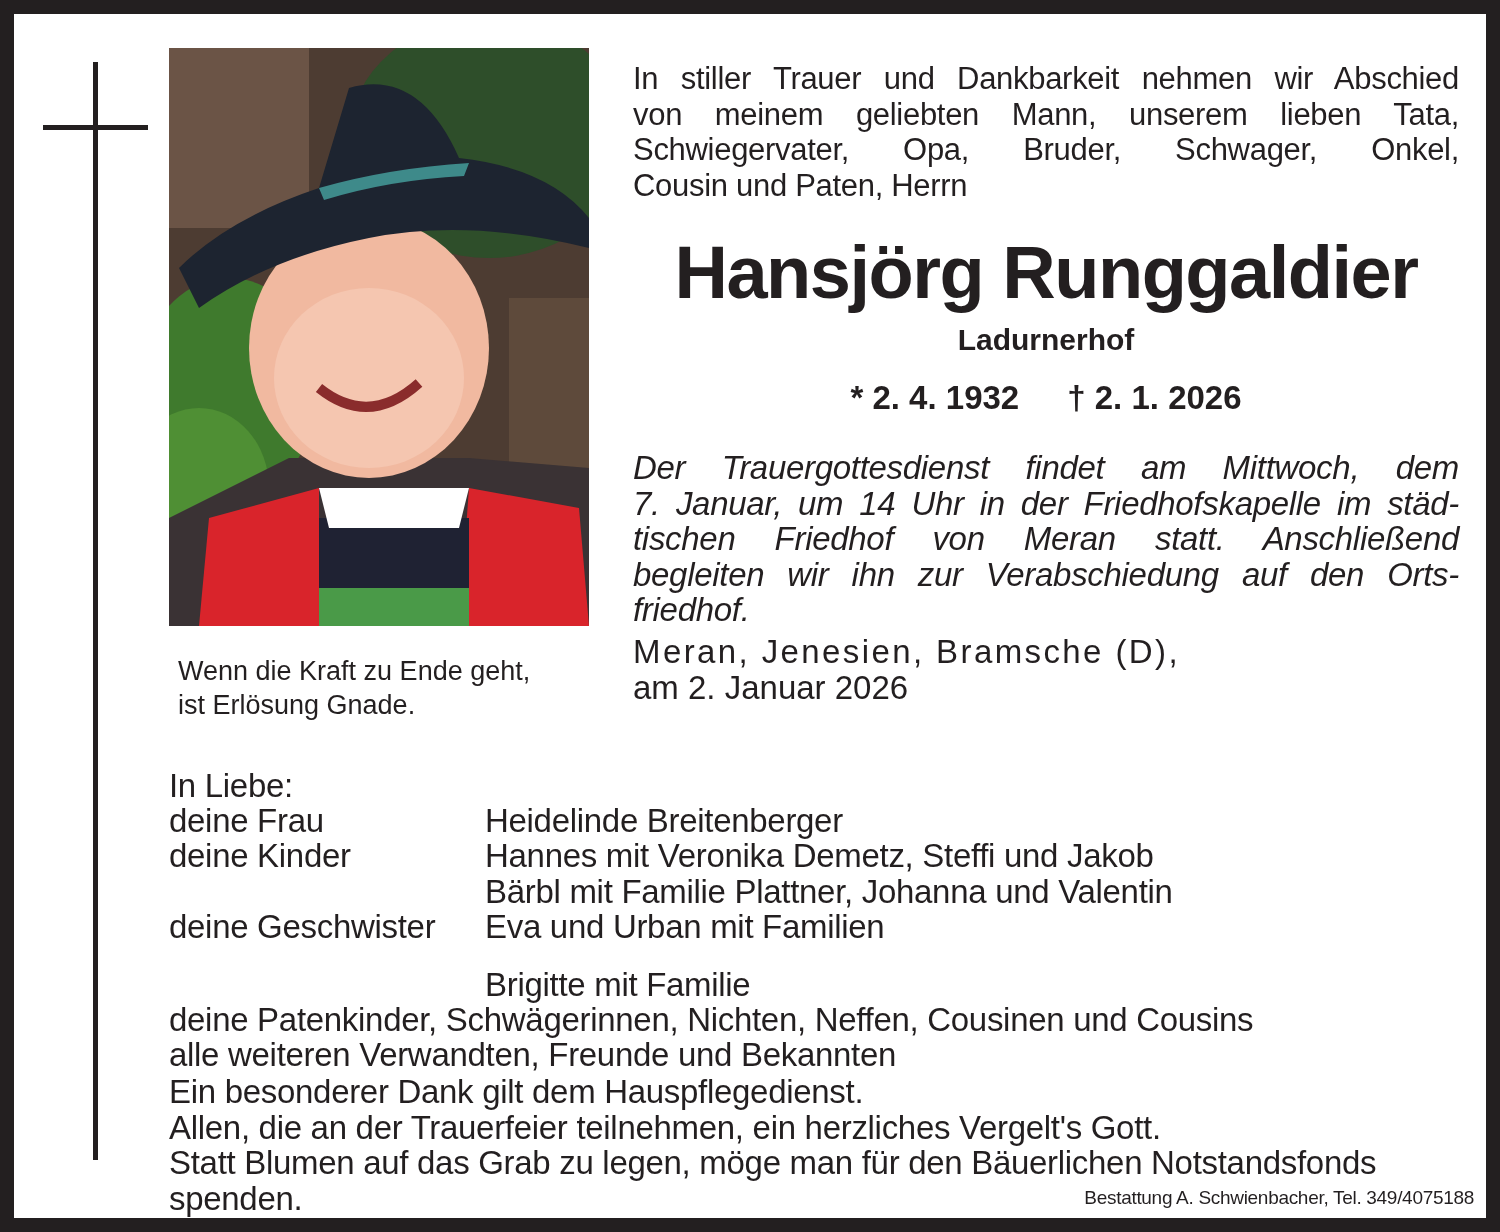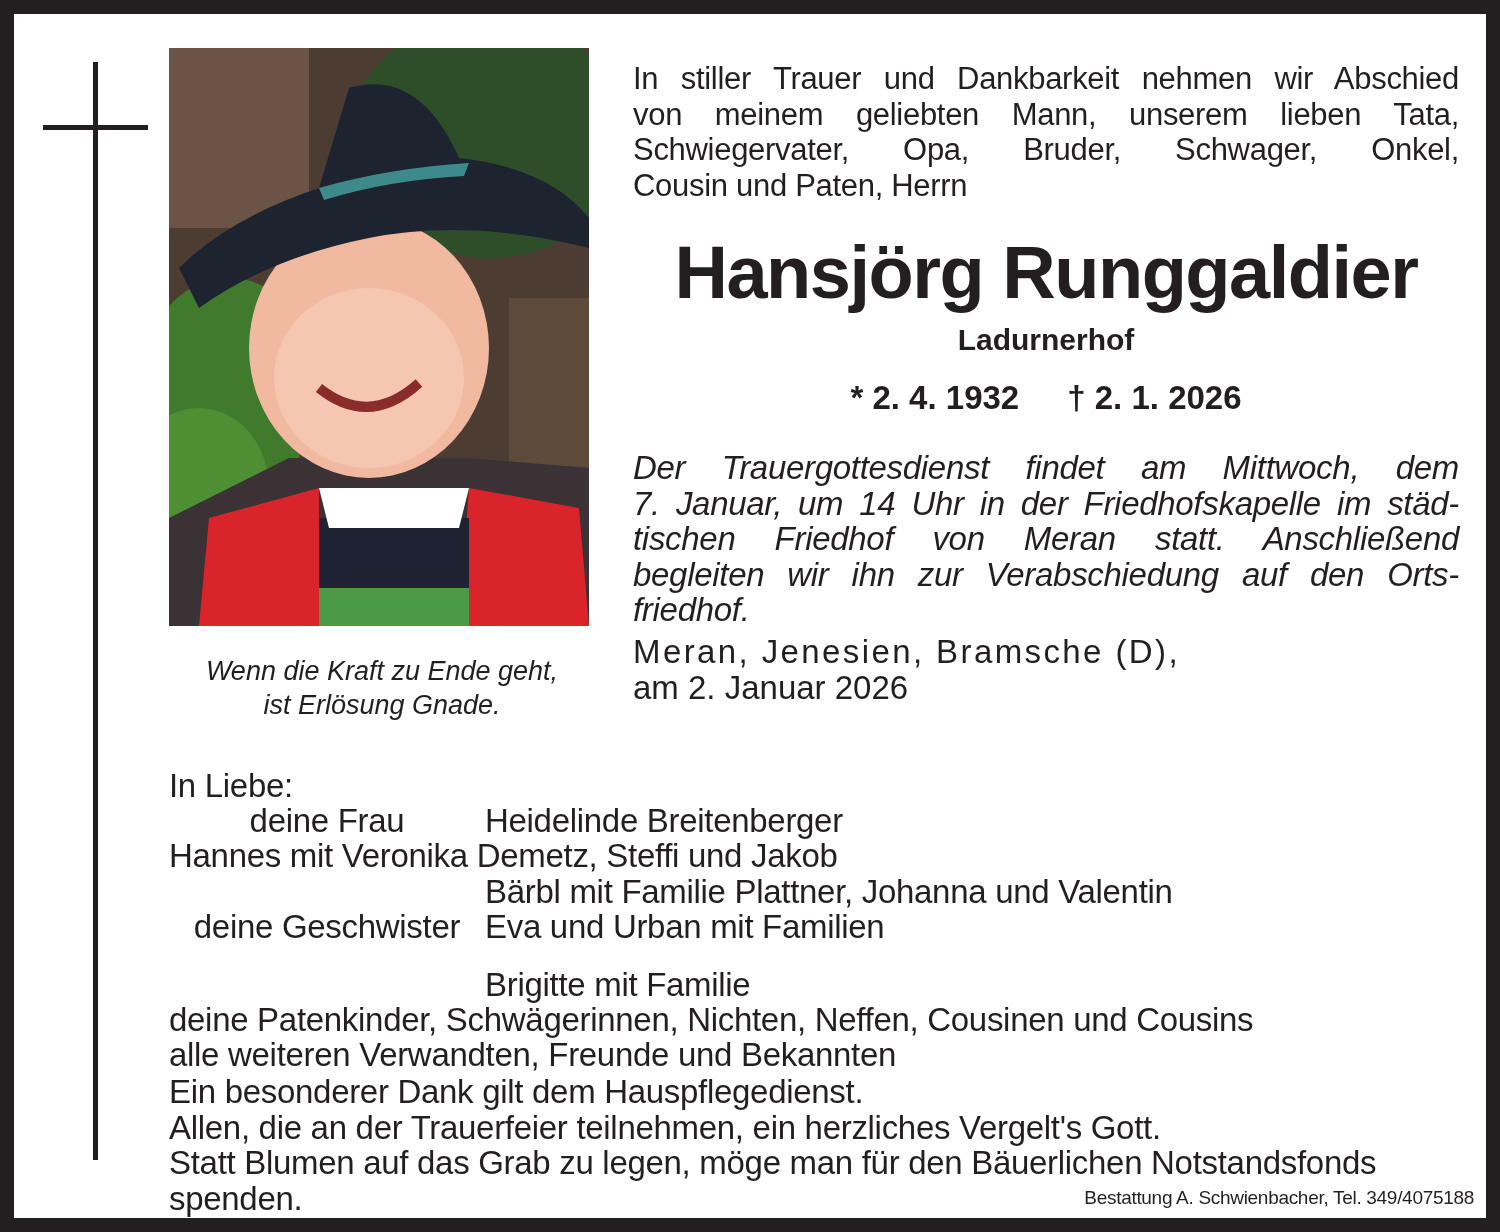--- a/index.html
+++ b/index.html
@@ -26,22 +26,22 @@
     width: 105px; height: 5px; background: #231f20;
   }
   .photo {
     position: absolute; left: 155px; top: 34px;
     width: 420px; height: 578px;
     overflow: hidden;
     background: linear-gradient(180deg, #5a4a3e 0%, #3f5a2e 40%, #3b6d2b 70%, #2f4a22 100%);
   }
   .photo svg { display: block; }
   .motto {
-    position: absolute; left: 158px; top: 640px; width: 420px;
-    text-align: center; font-style: italic; font-size: 27px; line-height: 34px;
+    position: absolute; left: 164px; top: 640px; width: 420px;
+    font-size: 27px; line-height: 34px;
   }
   .intro {
     position: absolute; left: 619px; top: 47px; width: 826px;
     font-size: 31px; line-height: 35.5px;
     text-align: justify; text-align-last: left;
     letter-spacing: -0.3px;
   }
   .intro span { display: block; }
   .intro .j { text-align: justify; text-align-last: justify; }
   .name {
@@ -68,21 +68,21 @@
     position: absolute; left: 619px; top: 620px; width: 826px;
     font-size: 33px; line-height: 35.5px;
   }
   .place .spaced { letter-spacing: 2.4px; display: block; }
   .place span { display: block; }
   .family {
     position: absolute; left: 155px; top: 754px; width: 1300px;
     font-size: 33px; line-height: 35.2px; letter-spacing: -0.3px;
   }
   .row { display: flex; }
-  .row .lbl { width: 316px; flex: none; text-align: center; }
+  .row .lbl { width: 316px; flex: none; }
   .row .val { flex: 1; }
   .b { font-weight: normal; }
   .spacer { height: 23px; }
   .thanks {
     position: absolute; left: 155px; top: 1060px; width: 1300px;
     font-size: 33px; line-height: 35.5px; letter-spacing: -0.3px;
   }
   .thanks span { display: block; }
   .undertaker {
     position: absolute; right: 12px; top: 1172px;
@@ -153,20 +153,21 @@
     <span>am 2. Januar 2026</span>
   </div>
 
   <div class="family">
     <div>In Liebe:</div>
     <div class="row">
       <span class="lbl">deine Frau</span>
       <span class="val b">Heidelinde Breitenberger</span>
     </div>
     <div class="row">
+      <span class="lbl">deine Kinder</span>
       <span class="val">
         <span class="b">Hannes</span>
         <span>mit</span>
         <span class="b">Veronika Demetz, Steffi</span>
         <span>und</span>
         <span class="b">Jakob</span>
       </span>
     </div>
     <div class="row">
       <span class="lbl"></span>

